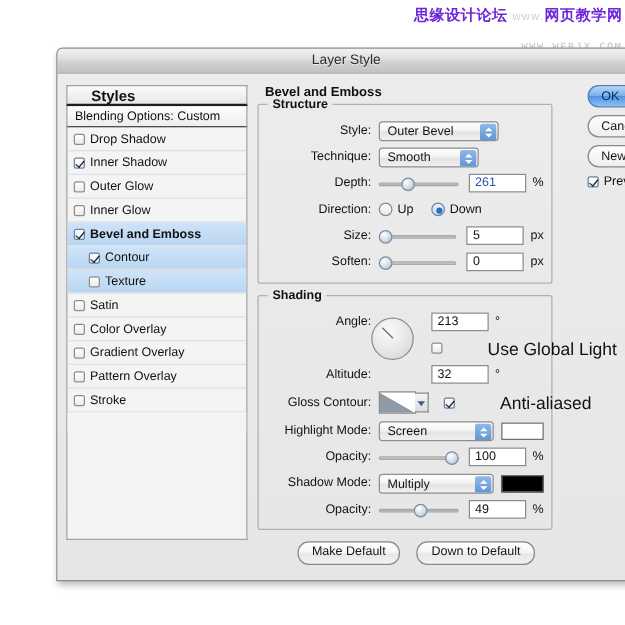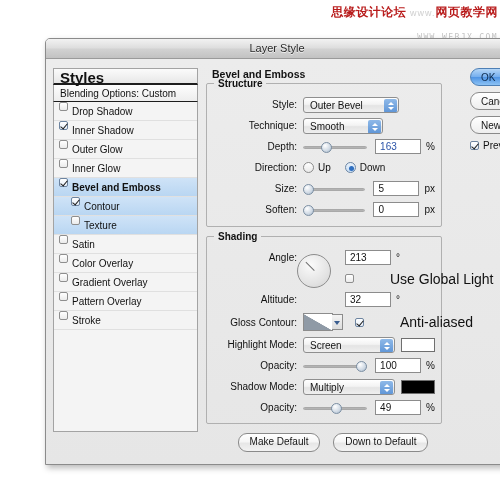--- a/index.html
+++ b/index.html
@@ -11,21 +11,21 @@
     -webkit-font-smoothing:antialiased;
   }
   .page{position:relative;width:500px;height:500px;background:#fff;}
 
   
   .watermark{
     position:absolute;top:6px;left:0;width:500px;height:32px;
     text-align:right;line-height:1.05;padding-right:2px;box-sizing:border-box;
   }
   .wm-line1{font-size:12px;color:#b9b9b9;letter-spacing:.5px;white-space:nowrap;}
-  .wm-line1 .bold{color:#b91c1c;font-weight:bold;margin-top:38px;}
+  .wm-line1 .bold{color:#6d28d9;font-weight:bold;margin-top:38px;}
   .wm-line1 .www{font-size:9px;color:#cfcfcf;letter-spacing:1px;}
   .wm-line2{font-size:8px;color:#c4c4c4;letter-spacing:1.4px;margin-top:15px;
             font-family:"DejaVu Sans Mono","Liberation Mono",monospace;}
 
   
   .window{
     position:absolute;left:45px;top:38px;width:462px;height:425px;
     background:#ededed;border:1px solid #8b8b8b;border-radius:5px 5px 0 0;
     box-shadow:2px 3px 6px rgba(0,0,0,.28);
     overflow:hidden;
@@ -36,36 +36,36 @@
     border-bottom:1px solid #9a9a9a;
     font-size:11px;color:#2b2b2b;font-weight:normal;
     text-shadow:0 1px 0 rgba(255,255,255,.7);
   }
   .body{position:relative;height:406px;
     background:linear-gradient(to bottom,#ececec,#e6e6e6);}
 
   
   .sidebar{position:absolute;left:7px;top:9px;width:145px;height:382px;}
   .styles-head{
-    height:17px;line-height:17px;padding-left:6px;font-weight:bold;font-size:15px;
+    height:17px;line-height:17px;padding-left:19px;font-weight:bold;font-size:12px;
     background:linear-gradient(to bottom,#fbfbfb,#e7e7e7);
     border:1px solid #a3a3a3;border-bottom:2px solid #1d1d1d;box-sizing:border-box;
   }
   .blend-row{
     height:17px;line-height:17px;padding-left:6px;font-size:10px;
     background:linear-gradient(to bottom,#fdfdfd,#ededed);
     border-left:1px solid #a3a3a3;border-right:1px solid #a3a3a3;
     border-bottom:1px solid #1d1d1d;box-sizing:border-box;white-space:nowrap;
   }
   .efx-list{
     border:1px solid #a3a3a3;border-top:none;background:#f4f4f4;
     height:330px;box-sizing:border-box;
   }
   .efx{
-    height:19px;line-height:19px;display:flex;align-items:flex-start;
+    height:19px;line-height:19px;display:flex;align-items:center;
     padding-left:5px;border-bottom:1px solid #e0e0e0;box-sizing:border-box;
     font-size:10px;white-space:nowrap;
   }
   .efx.sel{background:linear-gradient(to bottom,#cfe3f7,#b9d6f2);}
   .efx.sub{padding-left:17px;}
   .efx .lbl{margin-left:4px;}
   .efx.bold .lbl{font-weight:bold;}
   .efx-tail{height:16px;background:#f4f4f4;}
 
   
@@ -311,21 +311,21 @@
               <span class="arrows"></span>
             </div>
           </div>
 
           <div class="row">
             <div class="rlbl">Depth:</div>
             <div class="slider">
               <div class="track"></div>
               <div class="knob" style="left:28%"></div>
             </div>
-            <div class="num sel">163</div>
+            <div class="num sel">261</div>
             <span class="unit">%</span>
           </div>
 
           <div class="row">
             <div class="rlbl">Direction:</div>
             <div class="radio"></div>
             <span class="rtxt">Up</span>
             <div class="radio on"></div>
             <span class="rtxt">Down</span>
           </div>

